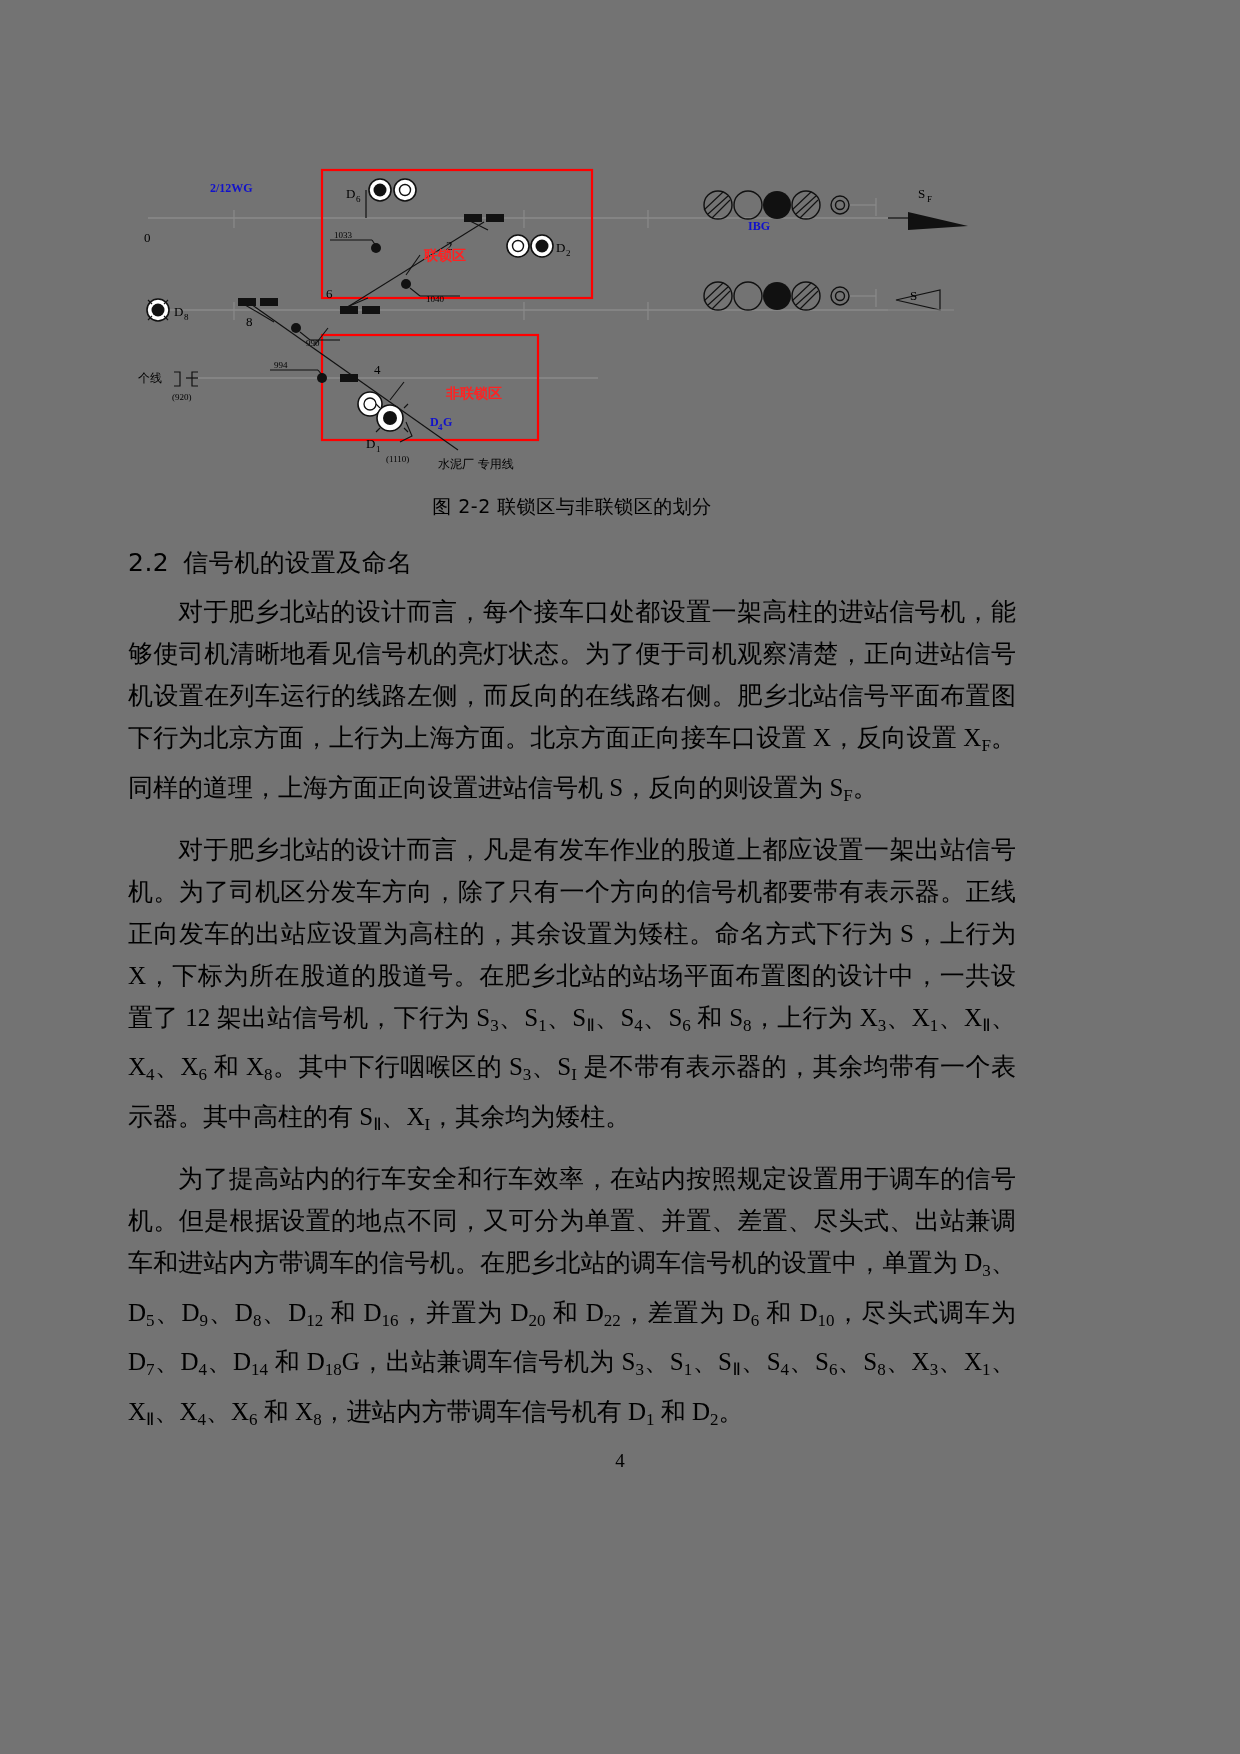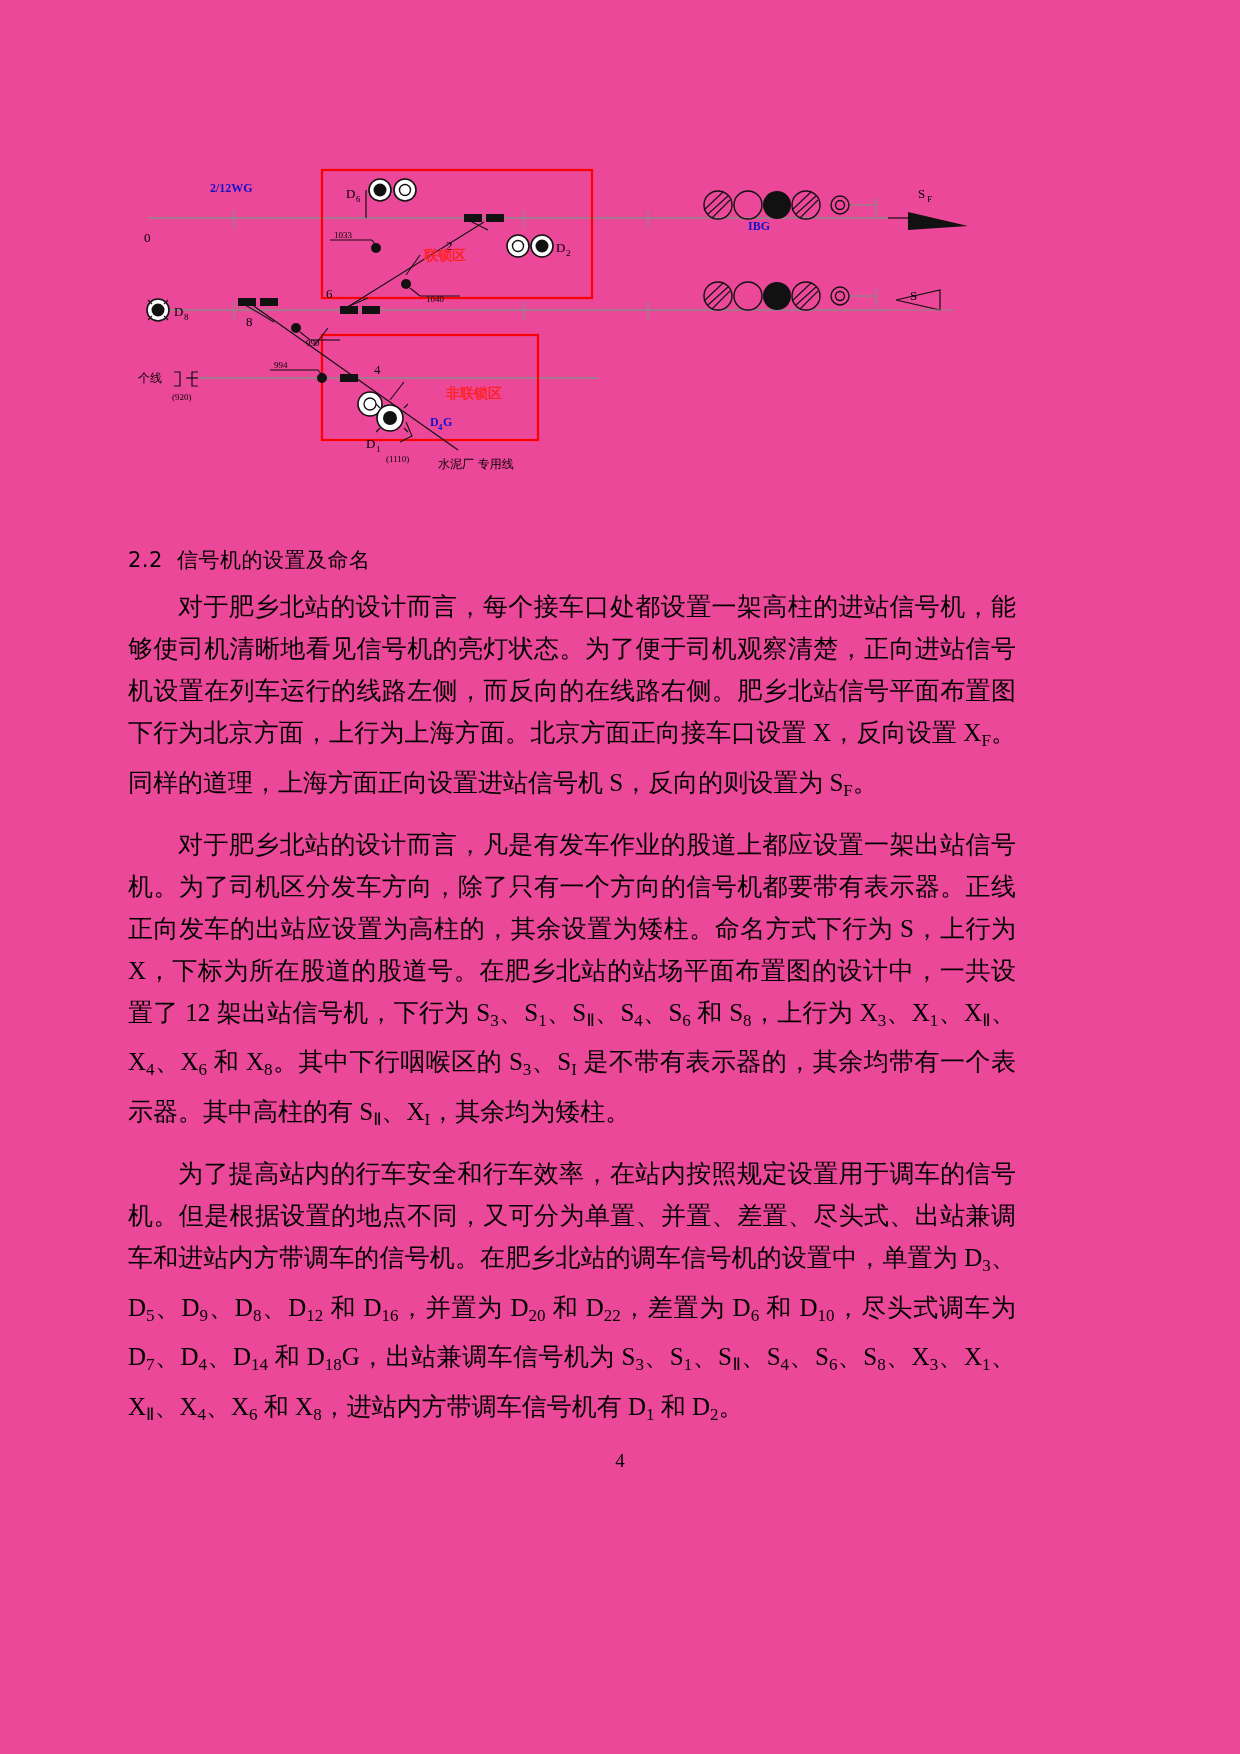--- a/index.html
+++ b/index.html
@@ -13,21 +13,21 @@
     position: relative;
     font-family: "Liberation Serif", serif;
     color: #000;
     overflow: hidden;
   }
   .page {
     position: absolute;
     left: 0; top: 0;
     width: 1240px;
     height: 1754px;
-    background: #ec4899;
+    background: #737373;
   }
   .content {
     position: absolute;
     left: 128px;
     top: 0;
     width: 888px;
   }
 
   
   .figure-wrap {
@@ -42,21 +42,21 @@
     text-align: center;
     font-family: "DejaVu Sans", sans-serif;
     font-size: 19px;
     letter-spacing: 0.5px;
     margin-top: 14px;
   }
 
   
   h2.sec {
     font-family: "DejaVu Sans", sans-serif;
-    font-size: 21px;
+    font-size: 25px;
     font-weight: normal;
     margin: 56px 0 0 0;
     letter-spacing: 0.5px;
   }
   h3.subsec {
     font-family: "DejaVu Sans", sans-serif;
     font-size: 21px;
     font-weight: normal;
     margin: 34px 0 0 0;
     letter-spacing: 0.5px;
@@ -296,20 +296,21 @@
         <text class="d-lbl-sm" x="44" y="250">(920)</text>
         <text class="d-lbl-sm" x="258" y="312">(1110)</text>
 
         <text class="d-cn" x="10" y="232">个线</text>
         <text class="d-cn" x="310" y="318">水泥厂  专用线</text>
 
         <text class="d-red" x="296" y="110">联锁区</text>
         <text class="d-red" x="318" y="248">非联锁区</text>
       </svg>
 
+      <div class="fig-caption">图 2-2   联锁区与非联锁区的划分</div>
     </div>
 
     <h2 class="sec">
       <span class="sec-num">2.2</span><span>信号机的设置及命名</span>
     </h2>
 
     <p class="body">对于肥乡北站的设计而言，每个接车口处都设置一架高柱的进站信号机，能够使司机清晰地看见信号机的亮灯状态。为了便于司机观察清楚，正向进站信号机设置在列车运行的线路左侧，而反向的在线路右侧。肥乡北站信号平面布置图下行为北京方面，上行为上海方面。北京方面正向接车口设置 X，反向设置 X<sub>F</sub>。同样的道理，上海方面正向设置进站信号机 S，反向的则设置为 S<sub>F</sub>。</p>
 
     <p class="body">对于肥乡北站的设计而言，凡是有发车作业的股道上都应设置一架出站信号机。为了司机区分发车方向，除了只有一个方向的信号机都要带有表示器。正线正向发车的出站应设置为高柱的，其余设置为矮柱。命名方式下行为 S，上行为 X，下标为所在股道的股道号。在肥乡北站的站场平面布置图的设计中，一共设置了 12 架出站信号机，下行为 S<sub>3</sub>、S<sub>1</sub>、S<sub>Ⅱ</sub>、S<sub>4</sub>、S<sub>6</sub> 和 S<sub>8</sub>，上行为 X<sub>3</sub>、X<sub>1</sub>、X<sub>Ⅱ</sub>、X<sub>4</sub>、X<sub>6</sub> 和 X<sub>8</sub>。其中下行咽喉区的 S<sub>3</sub>、S<sub>I</sub> 是不带有表示器的，其余均带有一个表示器。其中高柱的有 S<sub>Ⅱ</sub>、X<sub>I</sub>，其余均为矮柱。</p>
 

